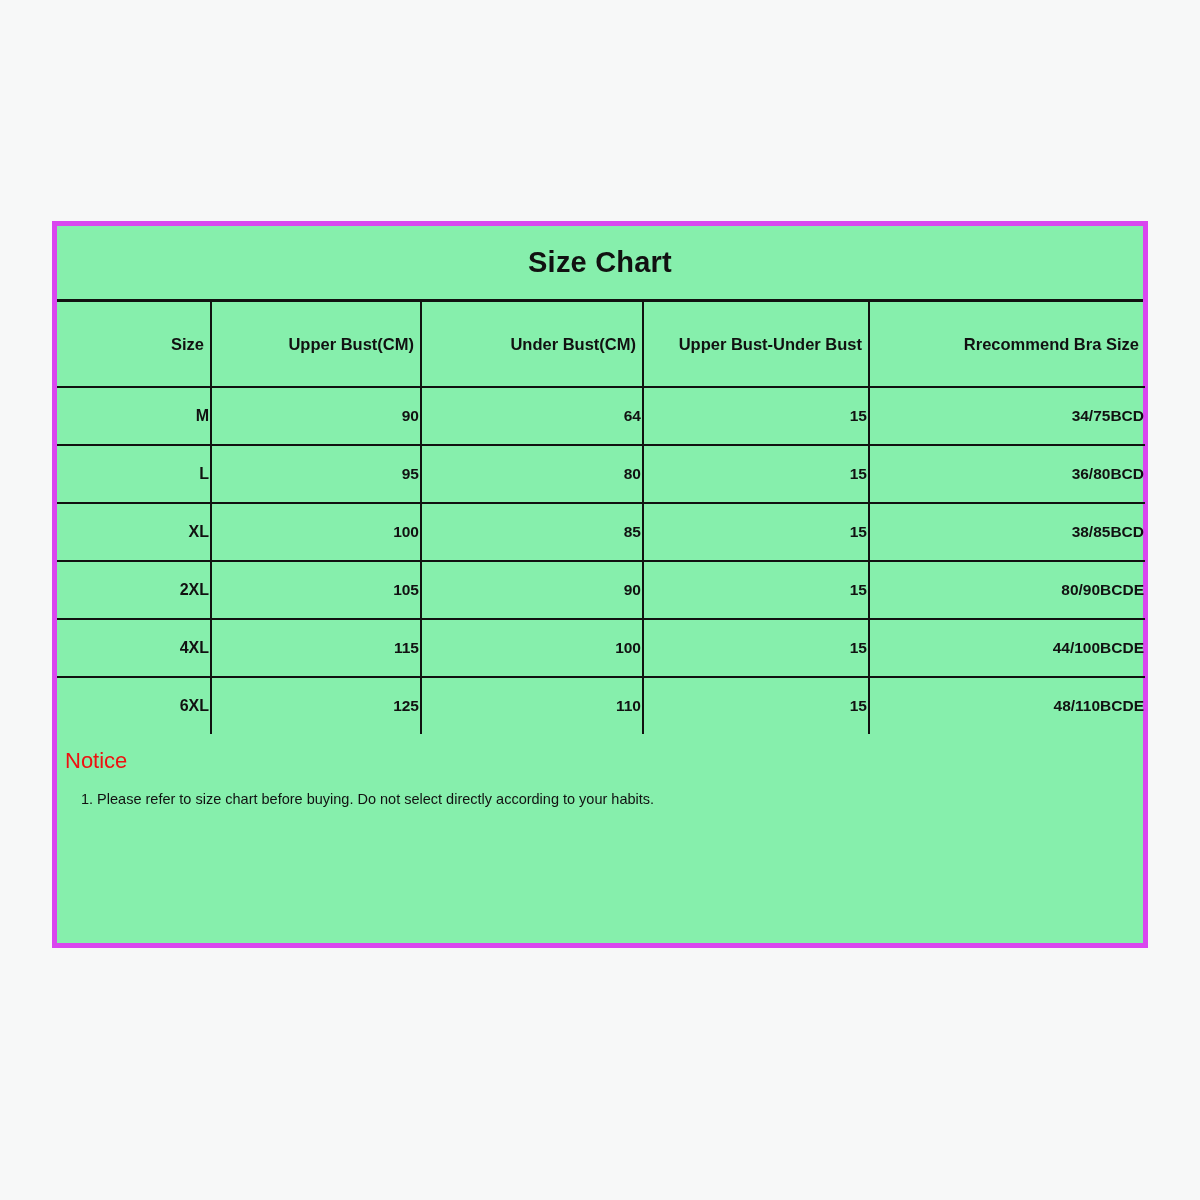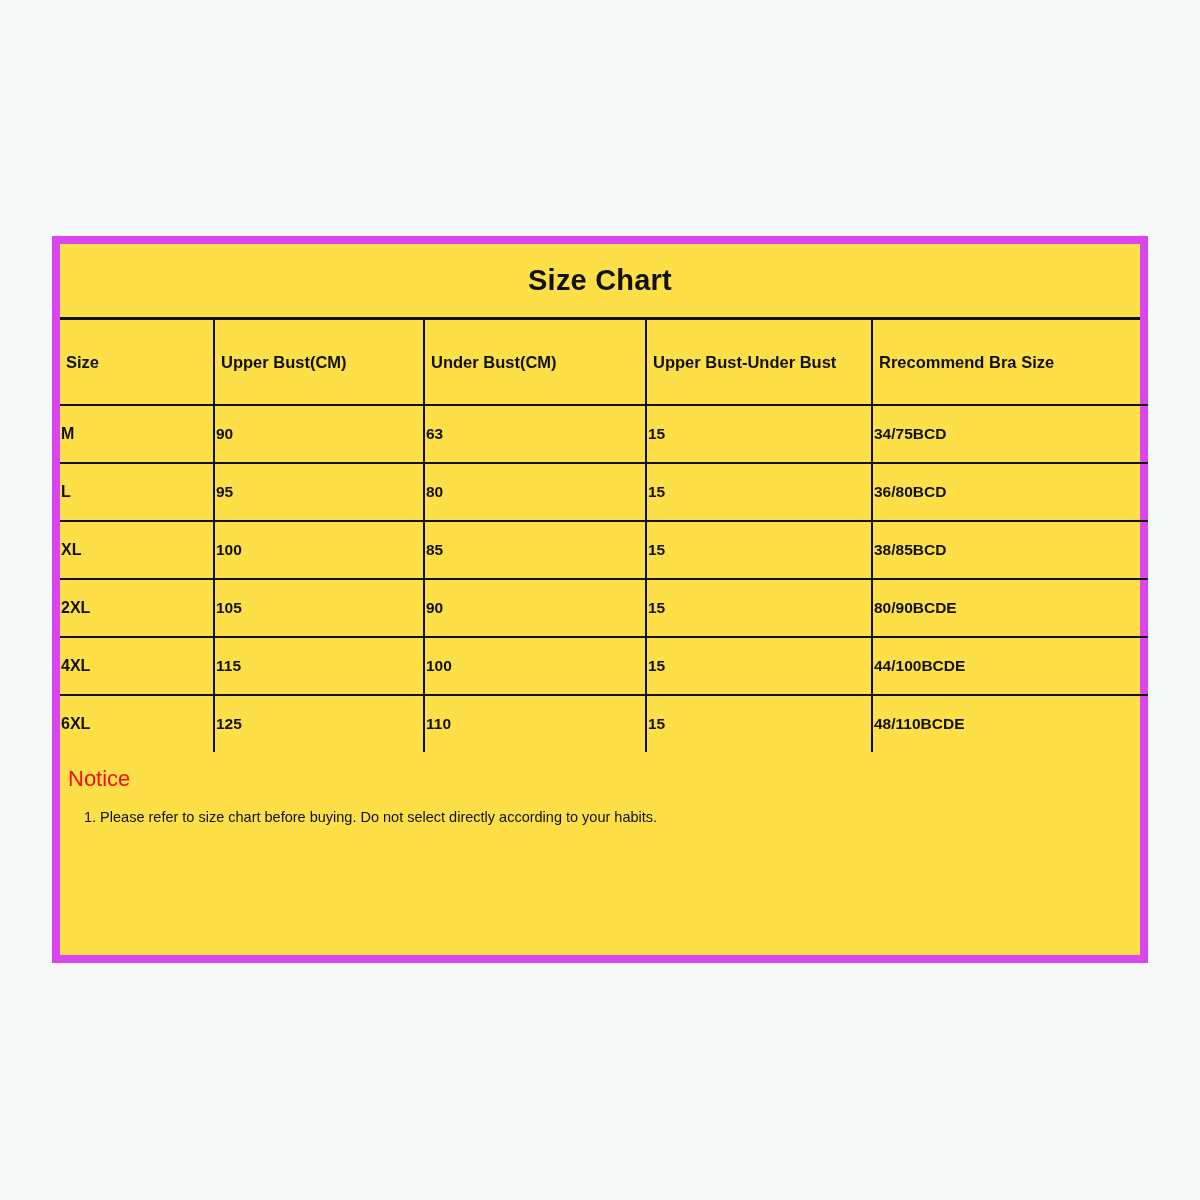--- a/index.html
+++ b/index.html
@@ -18,26 +18,26 @@
     position: relative;
     width: 1200px;
     height: 1200px;
     background: #f7f8f8;
   }
 
   
   .chart-frame {
     position: absolute;
     left: 52px;
-    top: 236px;
+    top: 221px;
     width: 1096px;
     height: 727px;
     box-sizing: border-box;
-    border: 8px solid #d946ef;
-    background: #fde047;
+    border: 5px solid #d946ef;
+    background: #86efac;
   }
 
   
   .title-band {
     height: 76px;
     box-sizing: border-box;
     border-bottom: 3px solid #111111;
     display: flex;
     align-items: center;
     justify-content: center;
@@ -51,21 +51,21 @@
 
   
   .size-table {
     width: 100%;
     border-collapse: collapse;
     table-layout: fixed;
   }
   .size-table th,
   .size-table td {
     border: 2px solid #111111;
-    text-align: left;
+    text-align: right;
     vertical-align: middle;
     color: #111111;
   }
   
   .size-table tr > th:first-child,
   .size-table tr > td:first-child { border-left: 0; }
   .size-table tr > th:last-child,
   .size-table tr > td:last-child { border-right: 0; }
   .size-table thead tr:first-child th { border-top: 0; }
   .size-table tbody tr:last-child td { border-bottom: 0; }
@@ -138,21 +138,21 @@
           <th>Upper Bust(CM)</th>
           <th>Under Bust(CM)</th>
           <th>Upper Bust-Under Bust</th>
           <th>Rrecommend Bra Size</th>
         </tr>
       </thead>
       <tbody>
         <tr>
           <td class="size-cell">M</td>
           <td>90</td>
-          <td>63</td>
+          <td>64</td>
           <td>15</td>
           <td>34/75BCD</td>
         </tr>
         <tr>
           <td class="size-cell">L</td>
           <td>95</td>
           <td>80</td>
           <td>15</td>
           <td>36/80BCD</td>
         </tr>

